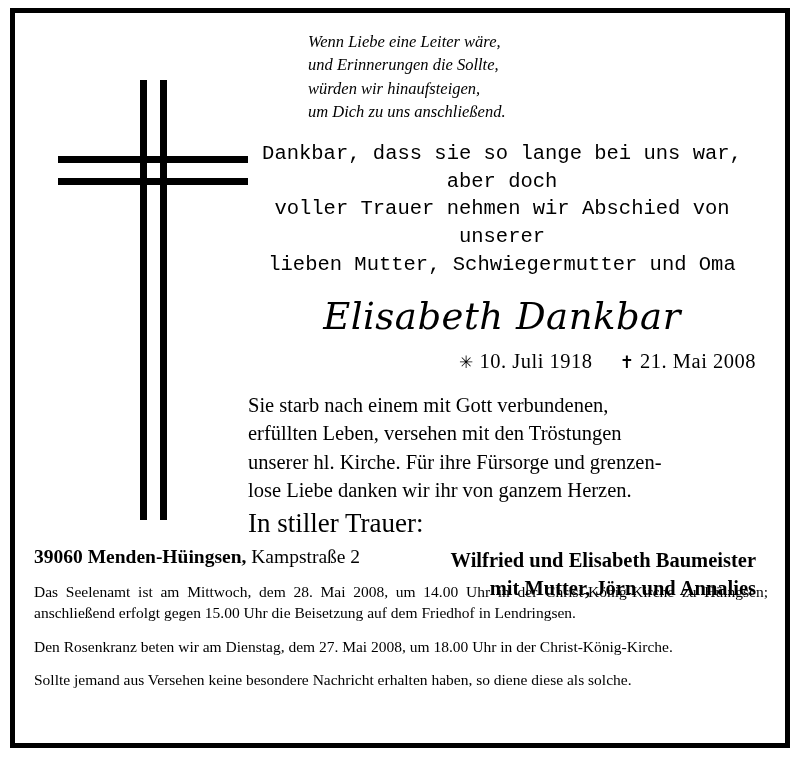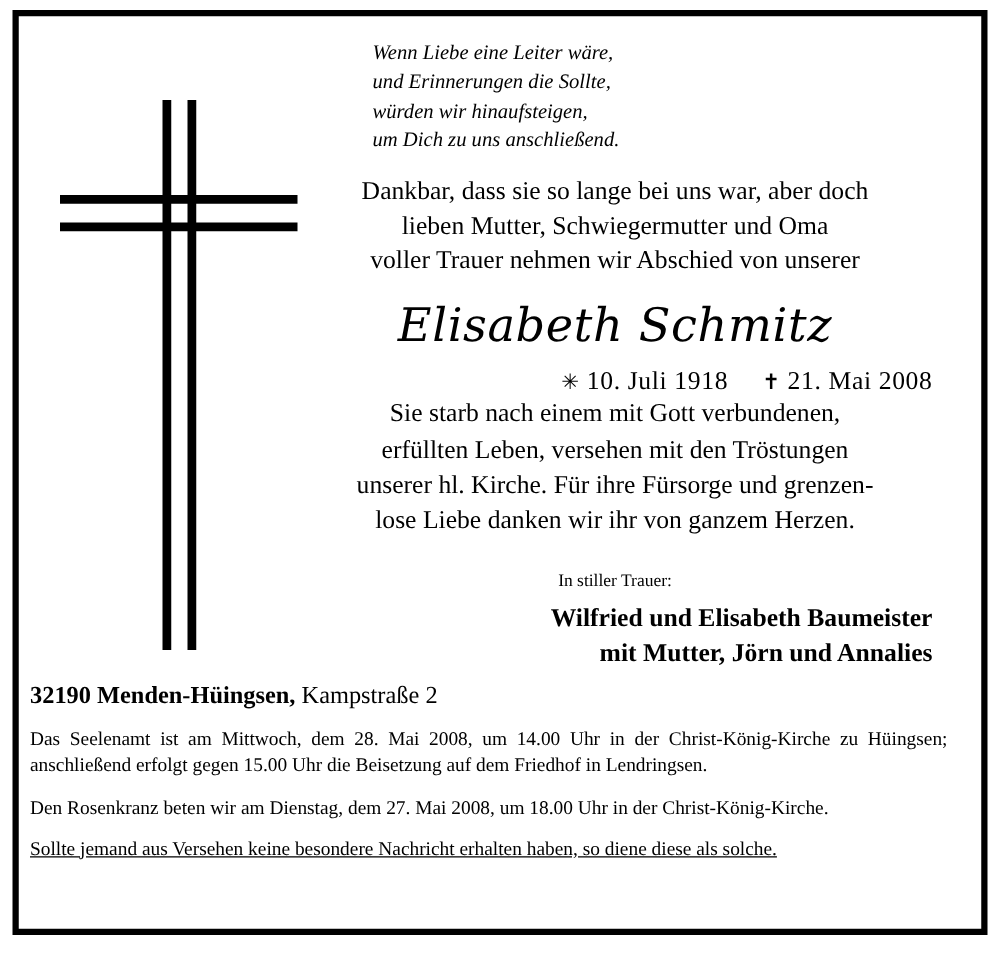--- a/index.html
+++ b/index.html
@@ -25,21 +25,21 @@
     position: absolute;
     left: 10px;
     top: 8px;
     width: 780px;
     height: 740px;
     border: 5px solid #000000;
     box-sizing: border-box;
   }
   .inner {
     position: absolute;
-    left: 8px;
+    left: 18px;
     top: 16px;
     width: 764px;
     height: 724px;
     box-sizing: border-box;
     padding: 10px 14px 8px 14px;
   }
 
   
   .cross-wrap {
     position: absolute;
@@ -95,48 +95,47 @@
     text-align: left;
     padding-left: 60px;
   }
   .poem div { white-space: nowrap; }
 
   .intro {
     margin-top: 16px;
     font-size: 20.5px;
     line-height: 1.36;
     text-align: center;
+    font-family: Liberation Mono, monospace;
   }
   .name {
     margin-top: 16px;
     font-family: "DejaVu Serif", serif;
     font-style: italic;
     font-size: 37px;
     text-align: center;
     letter-spacing: 0.5px;
   }
   .dates {
     margin-top: 12px;
     font-size: 20.5px;
     text-align: right;
     letter-spacing: 0.5px;
   }
   .dates .sym { font-size: 17px; }
   .dates .gap { display: inline-block; width: 16px; }
 
   .body-text {
-    margin-top: 0;
+    margin-top: 18px;
     font-size: 20.5px;
     line-height: 1.38;
-    text-align: center;
   }
   .mourning {
-    margin-top: 28px;
-    font-size: 14px;
-    text-align: center;
+    margin-top: 4px;
+    font-size: 27px;
   }
   .family {
     margin-top: 8px;
     font-size: 20.5px;
     font-weight: bold;
     text-align: right;
     line-height: 1.36;
   }
 
   
@@ -152,21 +151,21 @@
   }
   .address .zip { font-weight: bold; }
   .address .street { font-weight: normal; }
 
   .para {
     margin-top: 12px;
     font-size: 15.5px;
     line-height: 1.36;
     text-align: justify;
   }
-  .para.last { text-align: left; text-decoration: underline; }
+  .para.last { text-align: left; }
 </style>
 </head>
 <body>
 
 <div class="page">
   <div class="border-frame"></div>
 
   <div class="inner">
 
     <div class="cross-wrap">
@@ -180,25 +179,25 @@
 
       <div class="poem">
         <div>Wenn Liebe eine Leiter wäre,</div>
         <div>und Erinnerungen die Sollte,</div>
         <div>würden wir hinaufsteigen,</div>
         <div>um Dich zu uns anschließend.</div>
       </div>
 
       <div class="intro">
         <div>Dankbar, dass sie so lange bei uns war, aber doch</div>
+        <div>voller Trauer nehmen wir Abschied von unserer</div>
         <div>lieben Mutter, Schwiegermutter und Oma</div>
-        <div>voller Trauer nehmen wir Abschied von unserer</div>
-      </div>
-
-      <div class="name">Elisabeth Schmitz</div>
+      </div>
+
+      <div class="name">Elisabeth Dankbar</div>
 
       <div class="dates">
         <span class="sym">✳</span>
         <span>10. Juli 1918</span>
         <span class="gap"></span>
         <span class="sym">✝</span>
         <span>21. Mai 2008</span>
       </div>
 
       <div class="body-text">
@@ -211,21 +210,21 @@
       <div class="mourning">In stiller Trauer:</div>
 
       <div class="family">
         <div>Wilfried und Elisabeth Baumeister</div>
         <div>mit Mutter, Jörn und Annalies</div>
       </div>
     </div>
 
     <div class="bottom">
       <div class="address">
-        <span class="zip">32190 Menden-Hüingsen,</span>
+        <span class="zip">39060 Menden-Hüingsen,</span>
         <span class="street">Kampstraße 2</span>
       </div>
 
       <div class="para">Das Seelenamt ist am Mittwoch, dem 28. Mai 2008, um 14.00 Uhr in der Christ-König-Kirche zu Hüingsen; anschließend erfolgt gegen 15.00 Uhr die Beisetzung auf dem Friedhof in Lendringsen.</div>
       <div class="para">Den Rosenkranz beten wir am Dienstag, dem 27. Mai 2008, um 18.00 Uhr in der Christ-König-Kirche.</div>
       <div class="para last">Sollte jemand aus Versehen keine besondere Nachricht erhalten haben, so diene diese als solche.</div>
     </div>
 
   </div>
 </div>

